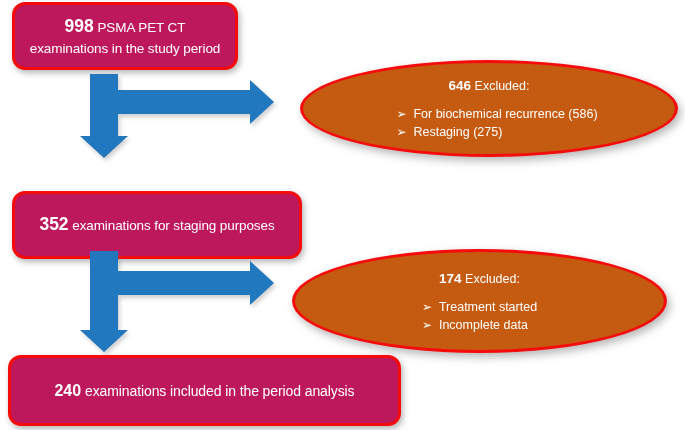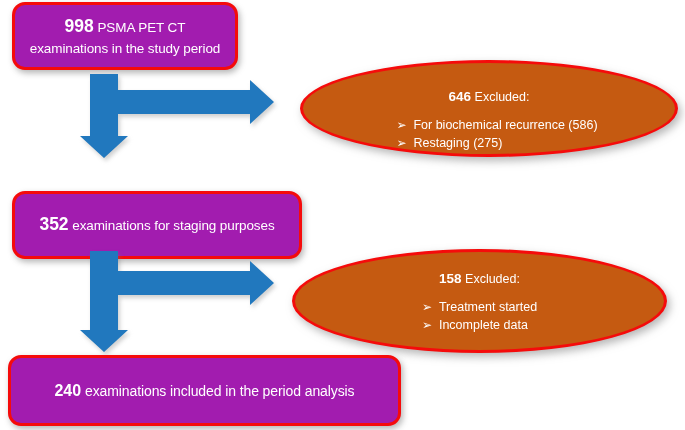--- a/index.html
+++ b/index.html
@@ -20,21 +20,21 @@
     position: absolute;
     left: 0; top: 0;
     width: 685px;
     height: 430px;
   }
 
   
   .box {
     position: absolute;
     box-sizing: border-box;
-    background: #a21caf;
+    background: #be185d;
     border: 3px solid #F50B0B;
     border-radius: 13px;
     display: flex;
     align-items: center;
     justify-content: center;
     text-align: center;
     color: #FFFFFF;
     filter: drop-shadow(2px 3px 3px rgba(90,90,90,0.45));
   }
   .box .txt {
@@ -69,21 +69,21 @@
   #ellipse-1 { left: 300px; top: 60px;  width: 378px; height: 97px; }
   #ellipse-2 { left: 292px; top: 249px; width: 375px; height: 104px; }
 
   .ell-inner {
     position: absolute;
     left: 0; right: 0;
     display: flex;
     flex-direction: column;
     align-items: center;
   }
-  #ellipse-1 .ell-inner { top: 26px; }
+  #ellipse-1 .ell-inner { top: 15px; }
   #ellipse-2 .ell-inner { top: 19px; }
 
   .ell-head {
     font-size: 12.5px;
     font-weight: 400;
     margin-bottom: 12px;
   }
   .ell-head .num {
     font-size: 13.5px;
     font-weight: 700;
@@ -155,21 +155,21 @@
   </div>
 
   <div class="arrow" id="arrow-2">
     <svg width="200" height="105" viewBox="0 0 200 105" xmlns="http://www.w3.org/2000/svg">
       <path d="M 12,2 L 40,2 L 40,22 L 172,22 L 172,12 L 196,34 L 172,56 L 172,46 L 40,46 L 40,81 L 50,81 L 26,103 L 2,81 L 12,81 Z" fill="#2178BE"></path>
     </svg>
   </div>
 
   <div class="ellipse" id="ellipse-2">
     <div class="ell-inner">
-      <div class="ell-head"><span class="num">158</span><span> Excluded:</span></div>
+      <div class="ell-head"><span class="num">174</span><span> Excluded:</span></div>
       <ul class="ell-list">
         <li>
             <span class="bullet">➢</span>
             <span>Treatment started</span>
           </li>
         <li>
             <span class="bullet">➢</span>
             <span>Incomplete data</span>
           </li>
       </ul>

